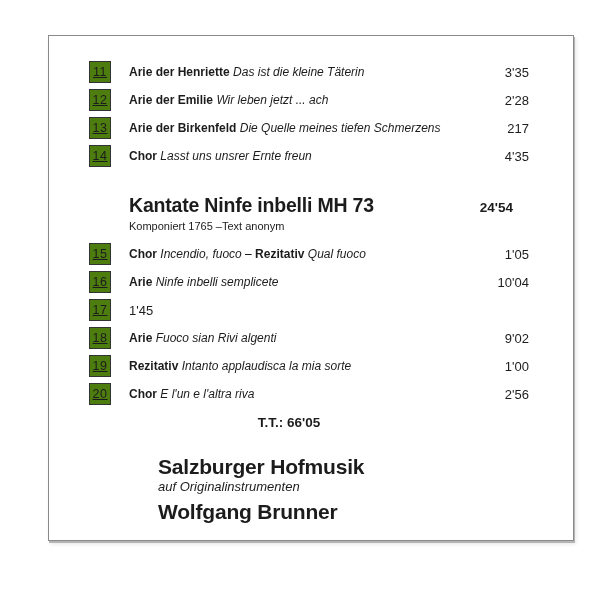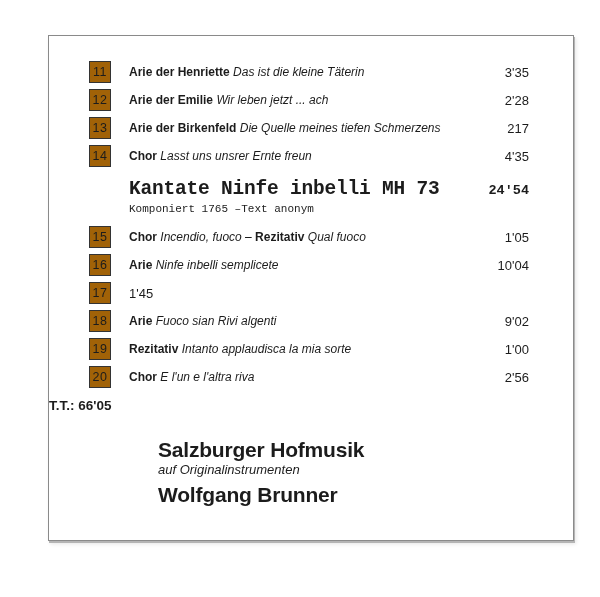--- a/index.html
+++ b/index.html
@@ -38,40 +38,40 @@
     width: 20px;
     height: 20px;
     border: 1px solid #333333;
     display: flex;
     align-items: center;
     justify-content: center;
     font-size: 12.5px;
     flex: 0 0 auto;
     margin-right: 18px;
     letter-spacing: 0.5px;
-    background: #a16207;
+    background: #4d7c0f;
+    text-decoration: underline;
   }
   .track-title {
     flex: 1 1 auto;
     font-size: 12px;
     white-space: nowrap;
     overflow: hidden;
   }
   .t-bold { font-weight: bold; }
   .t-italic { font-style: italic; }
   .track-time {
     flex: 0 0 auto;
     font-size: 13px;
     text-align: center;
   }
   .section-head {
-    margin-top: 8px;
+    margin-top: 24px;
     padding-left: 80px;
-    padding-right: 44px;
-    font-family: Liberation Mono, monospace;
+    padding-right: 60px;
   }
   .section-title-line {
     display: flex;
     align-items: baseline;
     justify-content: space-between;
   }
   .section-title {
     font-size: 19.5px;
     font-weight: bold;
     letter-spacing: -0.2px;
@@ -84,21 +84,21 @@
   }
   .section-subtitle {
     font-size: 11px;
     margin-top: 3px;
     margin-bottom: 8px;
   }
   .total-row {
     height: 28px;
     display: flex;
     align-items: center;
-    justify-content: flex-start;
+    justify-content: center;
     padding-right: 44px;
     font-size: 13.5px;
     font-weight: bold;
   }
   .credits {
     margin-top: 19px;
     padding-left: 109px;
   }
   .ensemble-name, .conductor-name {
     font-size: 21px;

